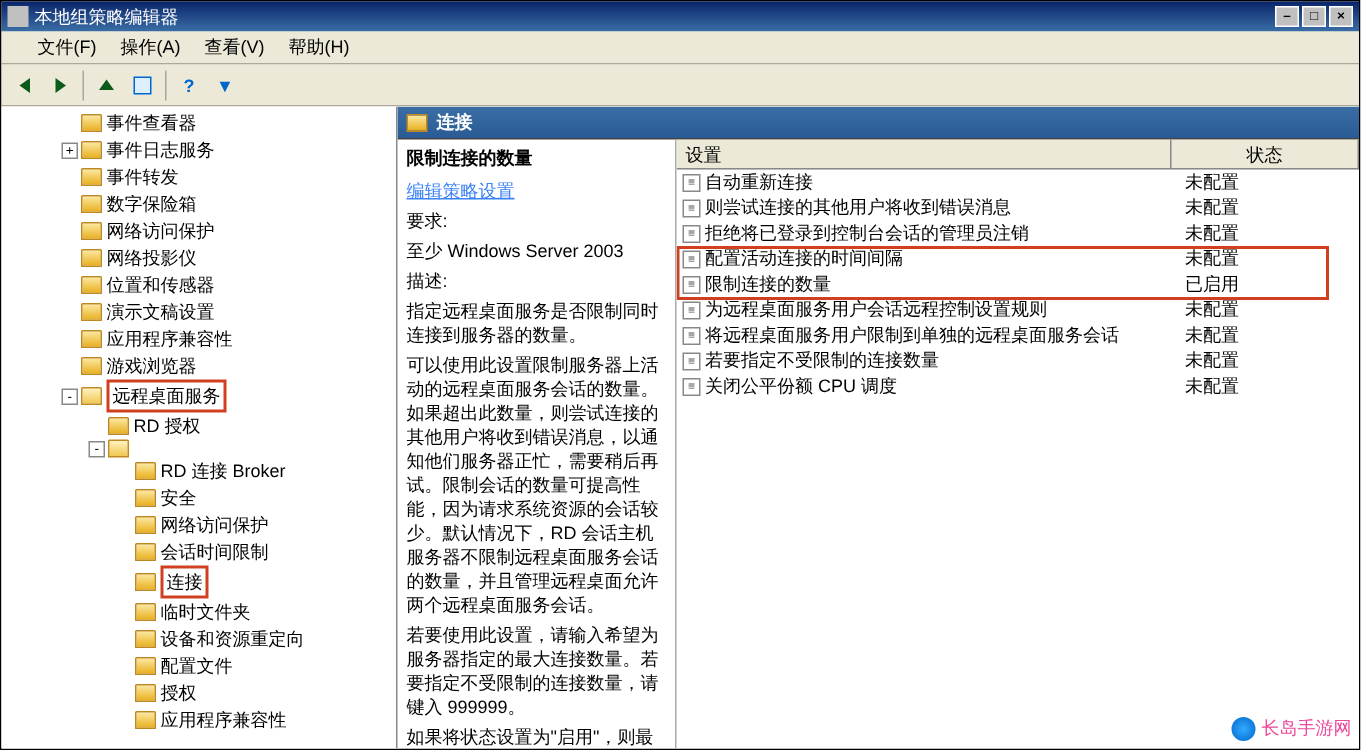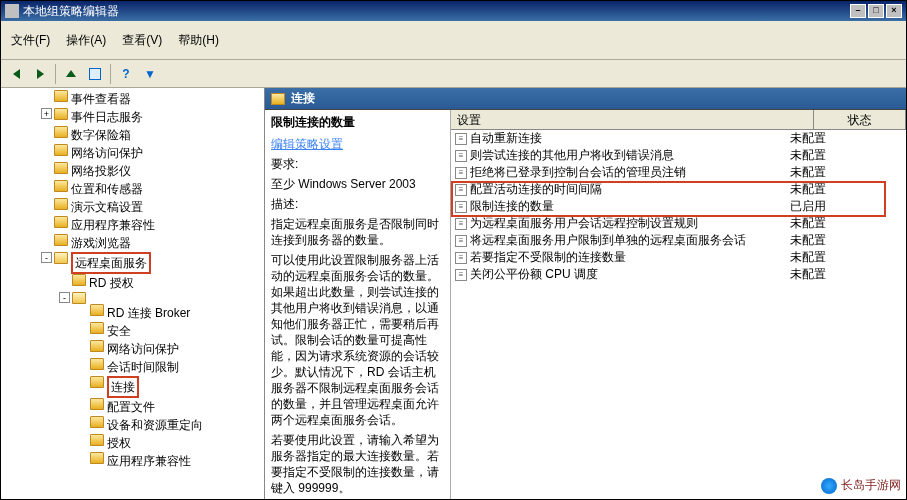--- a/index.html
+++ b/index.html
@@ -3,30 +3,30 @@
 <meta charset="utf-8">
 <style>
 *{margin:0;padding:0;box-sizing:border-box;font-family:"Microsoft YaHei","SimSun",Arial,sans-serif;font-size:12px}
 body{background:#fff;width:907px;height:500px;overflow:hidden;position:relative}
 .window{width:907px;height:500px;border:1px solid #000;display:flex;flex-direction:column;background:#eee}
 .titlebar{height:20px;background:linear-gradient(to bottom,#0a246a,#3a6ea5);color:#fff;display:flex;align-items:center;padding:0 4px;font-size:12px}
 .titlebar-icon{width:14px;height:14px;background:#c0c0c0;margin-right:4px}
 .titlebar-text{flex:1;font-weight:normal}
 .titlebar-btns{display:flex;gap:2px}
 .titlebar-btns .tb{width:16px;height:14px;background:#c0c0c0;border:1px solid #fff;text-align:center;line-height:10px;font-size:9px;font-weight:bold;color:#000}
-.menubar{height:39px;background:#ece9d8;display:flex;align-items:center;border-bottom:1px solid #aca899;padding:0 2px}
+.menubar{height:22px;background:#ece9d8;display:flex;align-items:center;border-bottom:1px solid #aca899;padding:0 16px}
 .menubar .mi{padding:2px 8px;cursor:default}
 .toolbar{height:28px;background:#ece9d8;display:flex;align-items:center;border-bottom:1px solid #aca899;padding:0 4px;gap:2px}
 .toolbar .tbtn{width:22px;height:22px;display:flex;align-items:center;justify-content:center;border:1px solid transparent}
 .toolbar .sep{width:1px;height:20px;background:#aca899;margin:0 2px}
 .content{flex:1;display:flex;background:#fff;overflow:hidden}
 .leftpane{width:264px;border-right:1px solid #888;overflow:auto;background:#fff;padding:2px}
 .rightpane{flex:1;display:flex;flex-direction:column;overflow:hidden}
 .tree{font-size:12px;line-height:18px}
-.tree-item{display:flex;white-space:nowrap;padding:0 2px}
+.tree-item{display:flex;align-items:center;white-space:nowrap;padding:0 2px}
 .tree-toggle{width:11px;height:11px;border:1px solid #888;display:flex;align-items:center;justify-content:center;font-size:9px;margin-right:2px;background:#fff;color:#000;line-height:8px}
 .tree-indent{display:inline-block;width:18px}
 .tree-icon{width:14px;height:12px;background:linear-gradient(#fce89f,#e8b020);margin-right:3px;border:1px solid #c08820;border-radius:1px 1px 0 0}
 .tree-icon.open{background:linear-gradient(#fff2c0,#f0c850)}
 .tree-label{color:#000}
 .tree-hl{border:2px solid #d04020;padding:0 2px}
 .rp-head{height:22px;background:linear-gradient(to bottom,#3a6ea5,#2a5a95);color:#fff;display:flex;align-items:center;padding:0 6px;font-weight:bold;border-bottom:1px solid #444}
 .rp-head .hicn{width:14px;height:12px;background:linear-gradient(#fce89f,#e8b020);margin-right:6px;border:1px solid #c08820}
 .rp-body{flex:1;display:flex;overflow:hidden}
 .rp-desc{width:186px;border-right:1px solid #aaa;padding:4px 6px;overflow:hidden;font-size:12px;line-height:16px}
@@ -35,21 +35,21 @@
 .rp-desc p{margin:4px 0}
 .rp-list{flex:1;display:flex;flex-direction:column;overflow:hidden}
 .list-head{height:20px;display:flex;background:#ece9d8;border-bottom:1px solid #888}
 .list-head .lh{border-right:1px solid #888;padding:2px 6px;font-size:12px}
 .list-rows{flex:1;overflow:auto;position:relative}
 .list-row{display:flex;height:17px;align-items:center;font-size:12px}
 .list-row .c1{width:335px;padding-left:4px;display:flex;align-items:center;gap:3px;white-space:nowrap;overflow:hidden}
 .list-row .c2{flex:1;padding-left:4px}
 .licn{width:12px;height:12px;border:1px solid #888;background:#fff;display:flex;align-items:center;justify-content:center;font-size:8px;color:#555}
 .hl-red{position:absolute;border:2px solid #d04020;pointer-events:none}
-.watermark{position:absolute;right:6px;bottom:6px;display:flex;align-items:center;gap:4px;font-size:12px;color:#7f1d1d}
+.watermark{position:absolute;right:6px;bottom:6px;display:flex;align-items:center;gap:4px;font-size:12px;color:#ec4899}
 .watermark .wlogo{width:16px;height:16px;border-radius:50%;background:radial-gradient(circle,#3af,#06c)}
 .arrow-left{width:0;height:0;border-top:5px solid transparent;border-bottom:5px solid transparent;border-right:7px solid #0a5a1a}
 .arrow-right{width:0;height:0;border-top:5px solid transparent;border-bottom:5px solid transparent;border-left:7px solid #0a5a1a}
 .arrow-up{width:0;height:0;border-left:5px solid transparent;border-right:5px solid transparent;border-bottom:7px solid #0a5a1a}
 </style>
 </head>
 <body>
 
 <div class="window">
   <div class="titlebar">
@@ -107,20 +107,27 @@
             <span class="tree-indent"></span>
             <span class="tree-toggle">+</span>
             <span class="tree-icon"></span>
             <span class="tree-label">事件日志服务</span>
           </div>
           <div class="tree-item">
             <span class="tree-indent"></span>
             <span class="tree-indent"></span>
             <span style="display: inline-block; width: 13px;"></span>
             <span class="tree-icon"></span>
+            <span class="tree-label">事件转发</span>
+          </div>
+          <div class="tree-item">
+            <span class="tree-indent"></span>
+            <span class="tree-indent"></span>
+            <span style="display: inline-block; width: 13px;"></span>
+            <span class="tree-icon"></span>
             <span class="tree-label">数字保险箱</span>
           </div>
           <div class="tree-item">
             <span class="tree-indent"></span>
             <span class="tree-indent"></span>
             <span style="display: inline-block; width: 13px;"></span>
             <span class="tree-icon"></span>
             <span class="tree-label">网络访问保护</span>
           </div>
           <div class="tree-item">
@@ -225,30 +232,39 @@
             <span class="tree-icon"></span>
             <span class="tree-label tree-hl">连接</span>
           </div>
           <div class="tree-item">
             <span class="tree-indent"></span>
             <span class="tree-indent"></span>
             <span class="tree-indent"></span>
             <span class="tree-indent"></span>
             <span style="display: inline-block; width: 13px;"></span>
             <span class="tree-icon"></span>
+            <span class="tree-label">临时文件夹</span>
+          </div>
+          <div class="tree-item">
+            <span class="tree-indent"></span>
+            <span class="tree-indent"></span>
+            <span class="tree-indent"></span>
+            <span class="tree-indent"></span>
+            <span style="display: inline-block; width: 13px;"></span>
+            <span class="tree-icon"></span>
+            <span class="tree-label">设备和资源重定向</span>
+          </div>
+          <div class="tree-item">
+            <span class="tree-indent"></span>
+            <span class="tree-indent"></span>
+            <span class="tree-indent"></span>
+            <span class="tree-indent"></span>
+            <span style="display: inline-block; width: 13px;"></span>
+            <span class="tree-icon"></span>
             <span class="tree-label">配置文件</span>
-          </div>
-          <div class="tree-item">
-            <span class="tree-indent"></span>
-            <span class="tree-indent"></span>
-            <span class="tree-indent"></span>
-            <span class="tree-indent"></span>
-            <span style="display: inline-block; width: 13px;"></span>
-            <span class="tree-icon"></span>
-            <span class="tree-label">设备和资源重定向</span>
           </div>
           <div class="tree-item">
             <span class="tree-indent"></span>
             <span class="tree-indent"></span>
             <span class="tree-indent"></span>
             <span class="tree-indent"></span>
             <span style="display: inline-block; width: 13px;"></span>
             <span class="tree-icon"></span>
             <span class="tree-label">授权</span>
           </div>
@@ -276,21 +292,21 @@
           <p>要求:</p>
           <p>至少 Windows Server 2003</p>
           <p>描述:</p>
           <p>指定远程桌面服务是否限制同时连接到服务器的数量。</p>
           <p>可以使用此设置限制服务器上活动的远程桌面服务会话的数量。如果超出此数量，则尝试连接的其他用户将收到错误消息，以通知他们服务器正忙，需要稍后再试。限制会话的数量可提高性能，因为请求系统资源的会话较少。默认情况下，RD 会话主机服务器不限制远程桌面服务会话的数量，并且管理远程桌面允许两个远程桌面服务会话。</p>
           <p>若要使用此设置，请输入希望为服务器指定的最大连接数量。若要指定不受限制的连接数量，请键入 999999。</p>
           <p>如果将状态设置为"启用"，则最大连接数量限制为与服务器上运行的 Windows 版本和远程桌面服务的模式相一致的指定数量。</p>
         </div>
         <div class="rp-list">
           <div class="list-head">
-            <div class="lh" style="width:363px">设置</div>
+            <div class="lh" style="width:330px">设置</div>
             <div class="lh" style="flex:1;text-align:center">状态</div>
           </div>
           <div class="list-rows" id="rows">
             <div class="hl-red" style="left:0;top:51px;width:435px;height:36px"></div>
           <div class="list-row">
                 <div class="c1">
                   <span class="licn">≡</span>
                   <span>自动重新连接</span>
                 </div>
                 <div class="c2">未配置</div>

